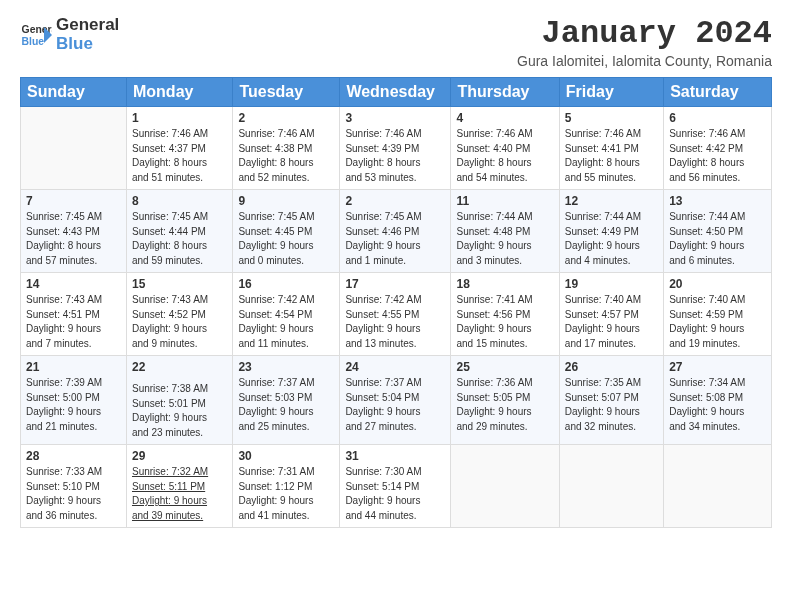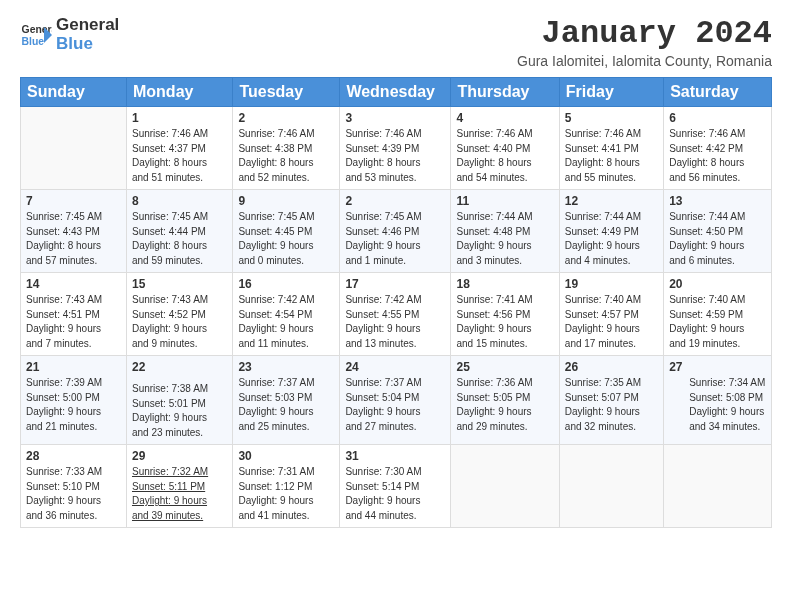--- a/index.html
+++ b/index.html
@@ -306,21 +306,21 @@
           </td>
           <td>
             <span class="day-number">26</span>
             <div class="day-info" style="white-space: pre-line;">Sunrise: 7:35 AM
 Sunset: 5:07 PM
 Daylight: 9 hours
 and 32 minutes.</div>
           </td>
           <td>
             <span class="day-number">27</span>
-            <div class="day-info" style="white-space: pre-line; margin-left: 20px;">Sunrise: 7:34 AM
+            <div class="day-info" style="white-space: pre-line;">Sunrise: 7:34 AM
 Sunset: 5:08 PM
 Daylight: 9 hours
 and 34 minutes.</div>
           </td>
         </tr>
         <tr>
           <td>
             <span class="day-number">28</span>
             <div class="day-info" style="white-space: pre-line;">Sunrise: 7:33 AM
 Sunset: 5:10 PM

